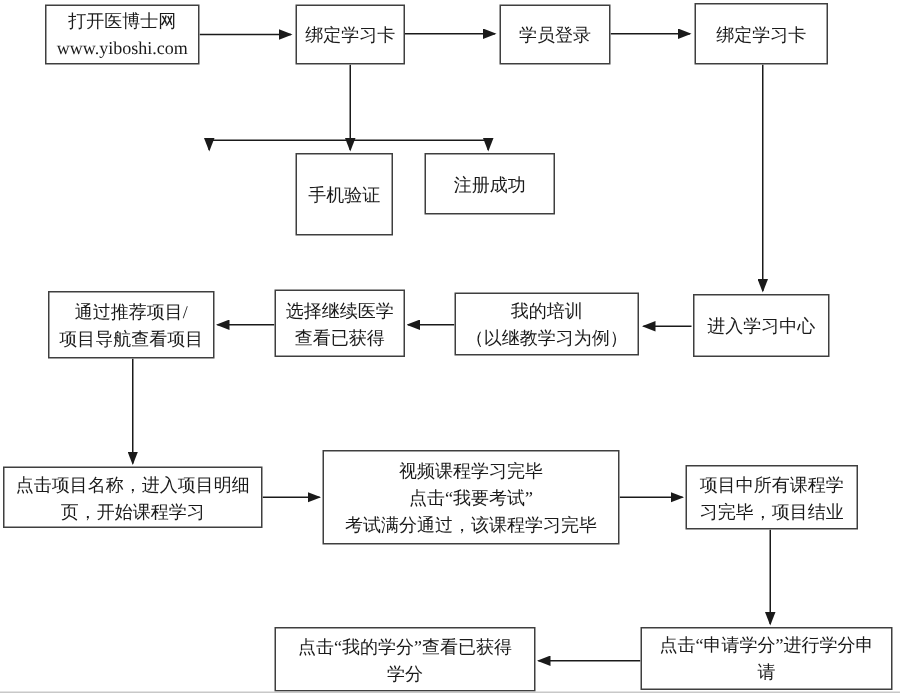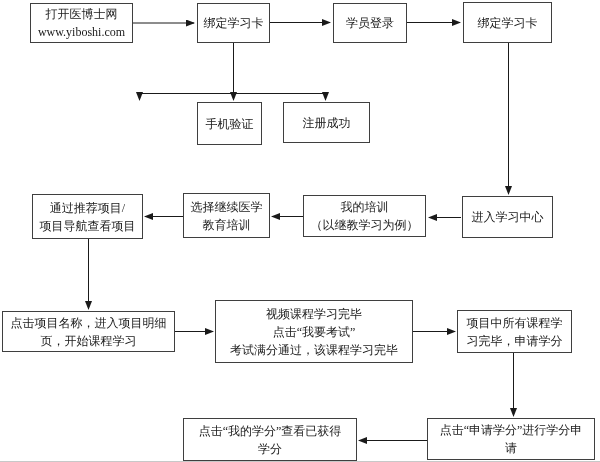--- a/index.html
+++ b/index.html
@@ -77,44 +77,44 @@
   <div class="node" style="left:30px;top:3px;width:103px;height:40px">打开医博士网
 www.yiboshi.com</div>
 
   <div class="node" style="left:197px;top:3px;width:73px;height:40px">绑定学习卡</div>
 
   <div class="node" style="left:333px;top:3px;width:74px;height:40px">学员登录</div>
 
   <div class="node" style="left:463px;top:2px;width:89px;height:41px">绑定学习卡</div>
 
 
-  <div class="node" style="left:197px;top:102px;width:65px;height:43px">手机验证</div>
+  <div class="node" style="left:197px;top:102px;width:65px;height:55px">手机验证</div>
 
   <div class="node" style="left:283px;top:102px;width:87px;height:41px">注册成功</div>
 
   <div class="node" style="left:32px;top:194px;width:111px;height:45px">通过推荐项目/
 项目导航查看项目</div>
 
   <div class="node" style="left:183px;top:193px;width:87px;height:45px">选择继续医学
-教育培训</div>
+查看已获得</div>
 
   <div class="node" style="left:303px;top:195px;width:123px;height:42px">我的培训
 （以继教学习为例）</div>
 
   <div class="node" style="left:462px;top:196px;width:91px;height:42px">进入学习中心</div>
 
   <div class="node" style="left:2px;top:311px;width:173px;height:41px">点击项目名称，进入项目明细
 页，开始课程学习</div>
 
   <div class="node" style="left:215px;top:300px;width:198px;height:63px">视频课程学习完毕
 点击“我要考试”
 考试满分通过，该课程学习完毕</div>
 
   <div class="node" style="left:457px;top:310px;width:115px;height:43px">项目中所有课程学
-习完毕，申请学分</div>
+习完毕，项目结业</div>
 
   <div class="node" style="left:427px;top:418px;width:168px;height:42px">点击“申请学分”进行学分申
 请</div>
 
   <div class="node" style="left:183px;top:418px;width:174px;height:43px">点击“我的学分”查看已获得
 学分</div>
 
   <div id="bottom-edge"></div>
 </div>
 

